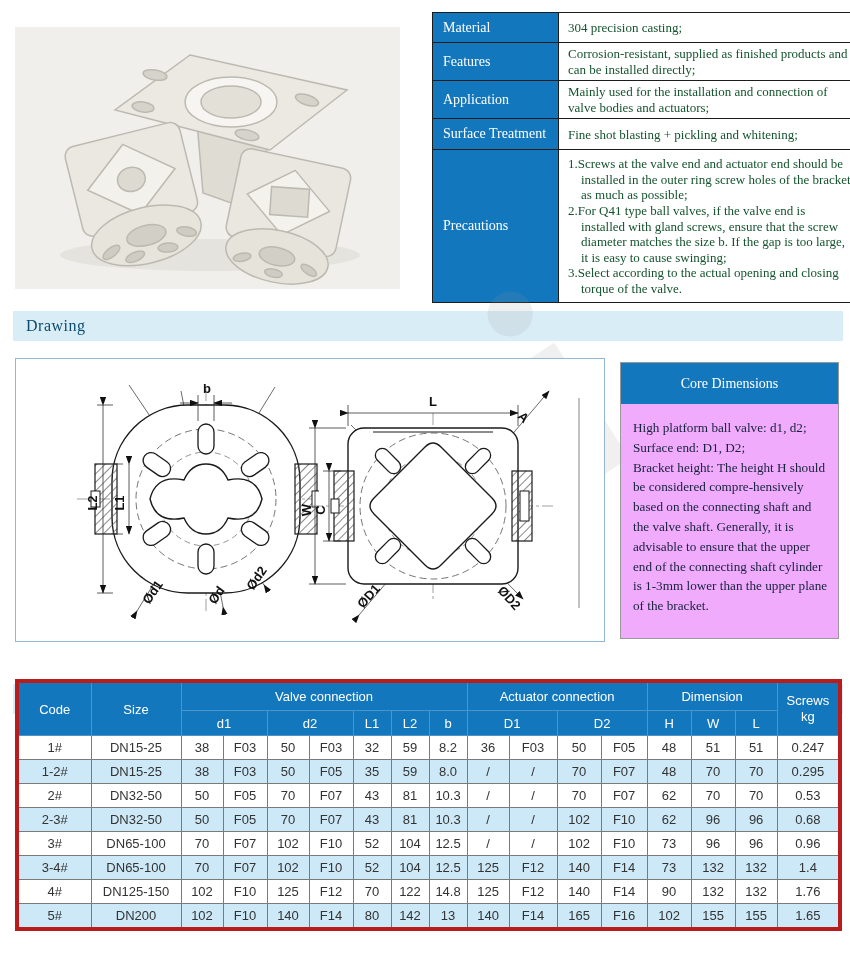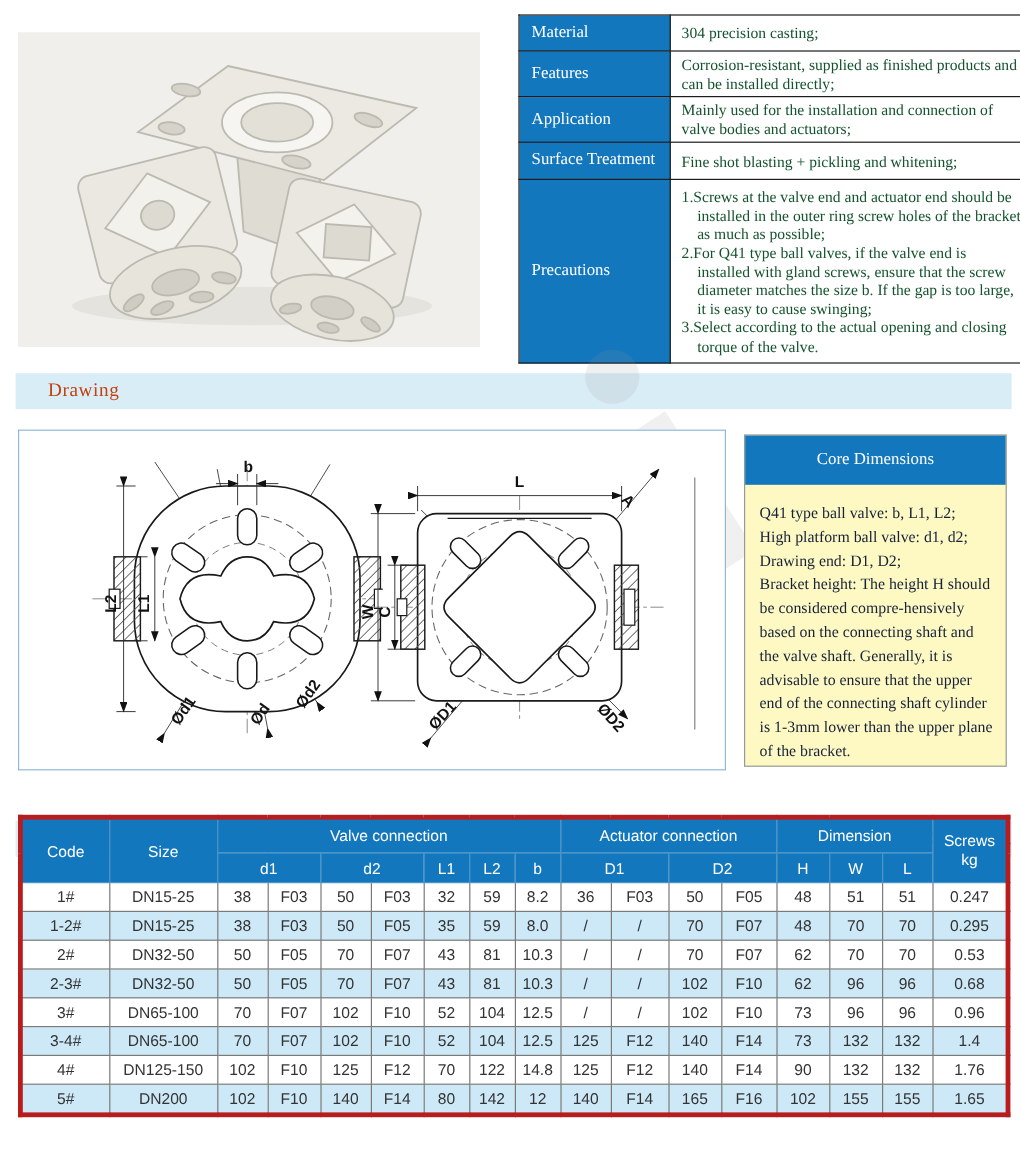--- a/index.html
+++ b/index.html
@@ -17,34 +17,34 @@
   .spec .val{color:#14532d;font-size:13px;line-height:1.2;padding:3px 6px 3px 9px;}
   .spec tr:nth-child(1) td{height:30px;}
   .spec tr:nth-child(2) td{height:31px;}
   .spec tr:nth-child(3) td{height:31px;}
   .spec tr:nth-child(4) td{height:31px;margin-top:40px;}
   .spec tr:nth-child(5) td{height:153px;}
   .prec-item{padding-left:13px;text-indent:-13px;margin:0;}
 
   
   .section-bar{position:absolute;left:13px;width:830px;height:30px;background:var(--bar,#d9edf7);
-     font-size:16px;color:#c2410c;line-height:30px;padding-left:27px;box-sizing:border-box;letter-spacing:.5px;}
+     font-size:16px;color:#0c4a6e;line-height:30px;padding-left:13px;box-sizing:border-box;letter-spacing:.5px;}
   #bar-drawing{top:311px;}
   #bar-product{top:684px;text-align:right;}
 
   
   .draw-box{position:absolute;left:15px;top:358px;width:588px;height:282px;border:1px solid #90b8d6;background:#fff;}
   .dsvg{position:absolute;}
   #dsvg-left{left:3px;top:4px;}
   #dsvg-right{left:285px;top:14px;}
   .watermark{position:absolute;left:330px;top:290px;font-size:300px;font-weight:bold;
      color:rgba(150,150,150,0.14);transform:rotate(-33deg);pointer-events:none;line-height:1;}
 
   
-  .core{position:absolute;left:620px;top:362px;width:219px;height:277px;border:1px solid #999;background:#fef9c3;box-sizing:border-box;}
+  .core{position:absolute;left:620px;top:362px;width:219px;height:277px;border:1px solid #999;background:#f0abfc;box-sizing:border-box;}
   .core-head{height:41px;background:var(--blue,#1377bd);color:#fff;display:flex;align-items:center;justify-content:center;font-size:14px;}
   .core-body{padding:14px 8px 0 12px;font-size:13.2px;line-height:1.5;color:#16213a;}
 
   
   .dim-table{position:absolute;left:15px;top:679px;width:823px;border-collapse:collapse;table-layout:fixed;
      font-family:"Liberation Sans",sans-serif;border:4px solid #b91c1c;}
   .dim-table th{background:var(--blue,#1377bd);color:#fff;font-weight:normal;font-size:13px;border:1px solid #4d94c9;padding:0;}
   .dim-table tr.h1 th{height:27px;}
   .dim-table tr.h2 th{height:24px;text-align:center;}
   .dim-table td{border:1px solid #7a7a7a;font-size:13px;color:#333;text-align:center;height:23px;padding:0;background:#fff;}
@@ -264,23 +264,22 @@
         <text x="24" y="137" transform="rotate(-90 24 137)" text-anchor="middle">C</text>
         <text x="62" y="236" transform="rotate(-48 62 236)">ØD1</text>
         <text x="196" y="218" transform="rotate(48 196 218)">ØD2</text>
       </g>
     </svg>
   </div>
 
   <div class="core">
     <div class="core-head">Core Dimensions</div>
     <div class="core-body">
-      <div>Q41 type ball valve: b, L1, L2;</div>
       <div>High platform ball valve: d1, d2;</div>
-      <div>Drawing end: D1, D2;</div>
+      <div>Surface end: D1, D2;</div>
       <div>Bracket height: The height H should be considered compre-hensively based on the connecting shaft and the valve shaft. Generally, it is advisable to ensure that the upper end of the connecting shaft cylinder is 1-3mm lower than the upper plane of the bracket.</div>
     </div>
   </div>
 
   <div class="section-bar" id="bar-product">Product Dimension</div>
 
   <table class="dim-table">
     <colgroup>
       <col style="width:74px">
         <col style="width:90px">
@@ -461,21 +460,21 @@
         </tr>
         <tr class="alt">
           <td>5#</td>
           <td>DN200</td>
           <td>102</td>
           <td>F10</td>
           <td>140</td>
           <td>F14</td>
           <td>80</td>
           <td>142</td>
-          <td>12</td>
+          <td>13</td>
           <td>140</td>
           <td>F14</td>
           <td>165</td>
           <td>F16</td>
           <td>102</td>
           <td>155</td>
           <td>155</td>
           <td>1.65</td>
         </tr>
       </tbody>

